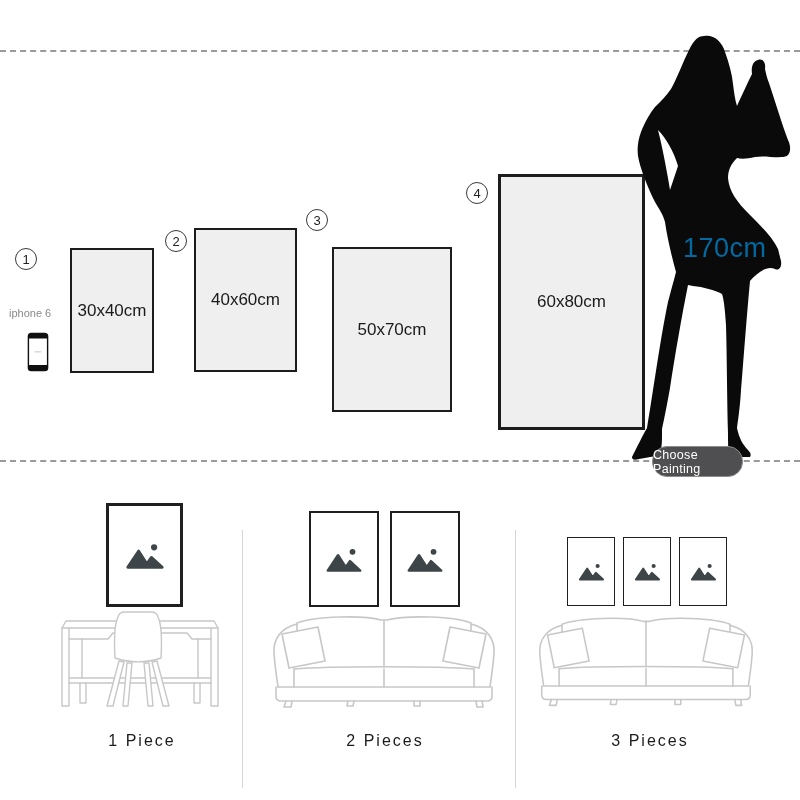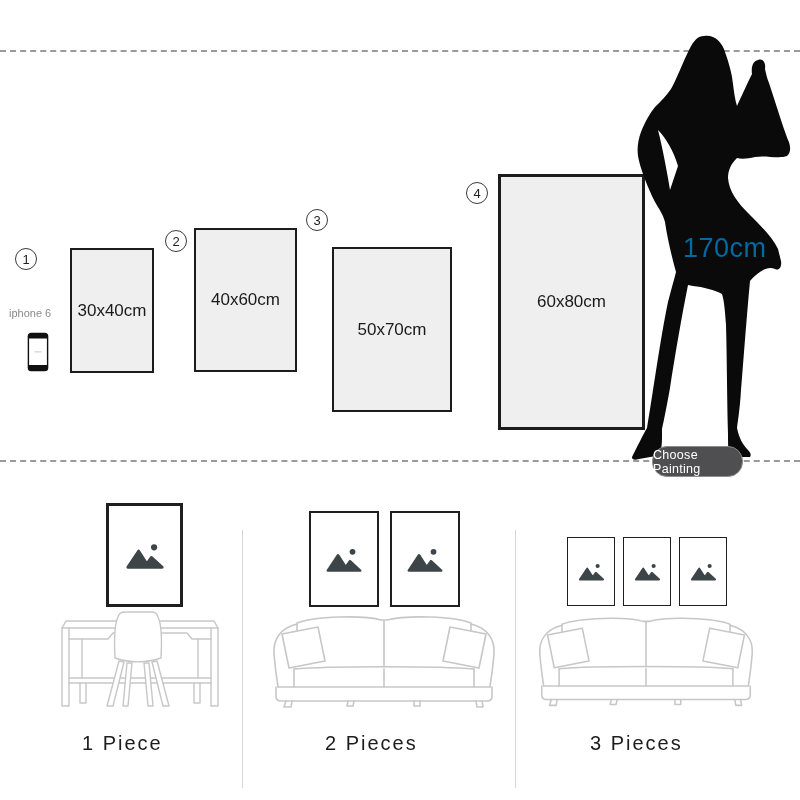--- a/index.html
+++ b/index.html
@@ -34,21 +34,21 @@
   }
   
   .divider{width:1px;background:#d6d6d6;z-index:1;}
   .frame{
     background:#ffffff;border:3px solid #1f1f1f;box-sizing:border-box;
     display:flex;align-items:center;justify-content:center;z-index:2;
   }
   .frame.f2{border-width:2.5px;}
   .frame.f3{border-width:1.5px;}
   .piece-label{
-    font-size:20px;color:#1c1c1c;text-align:left;letter-spacing:2px;z-index:2;
+    font-size:16px;color:#1c1c1c;text-align:center;letter-spacing:2px;z-index:2;
   }
   svg{display:block;}
 </style>
 </head>
 <body>
 
 <div id="stage">
 
   <div class="abs dash" style="top:50px;"></div>
   <div class="abs dash" style="top:460px;"></div>

